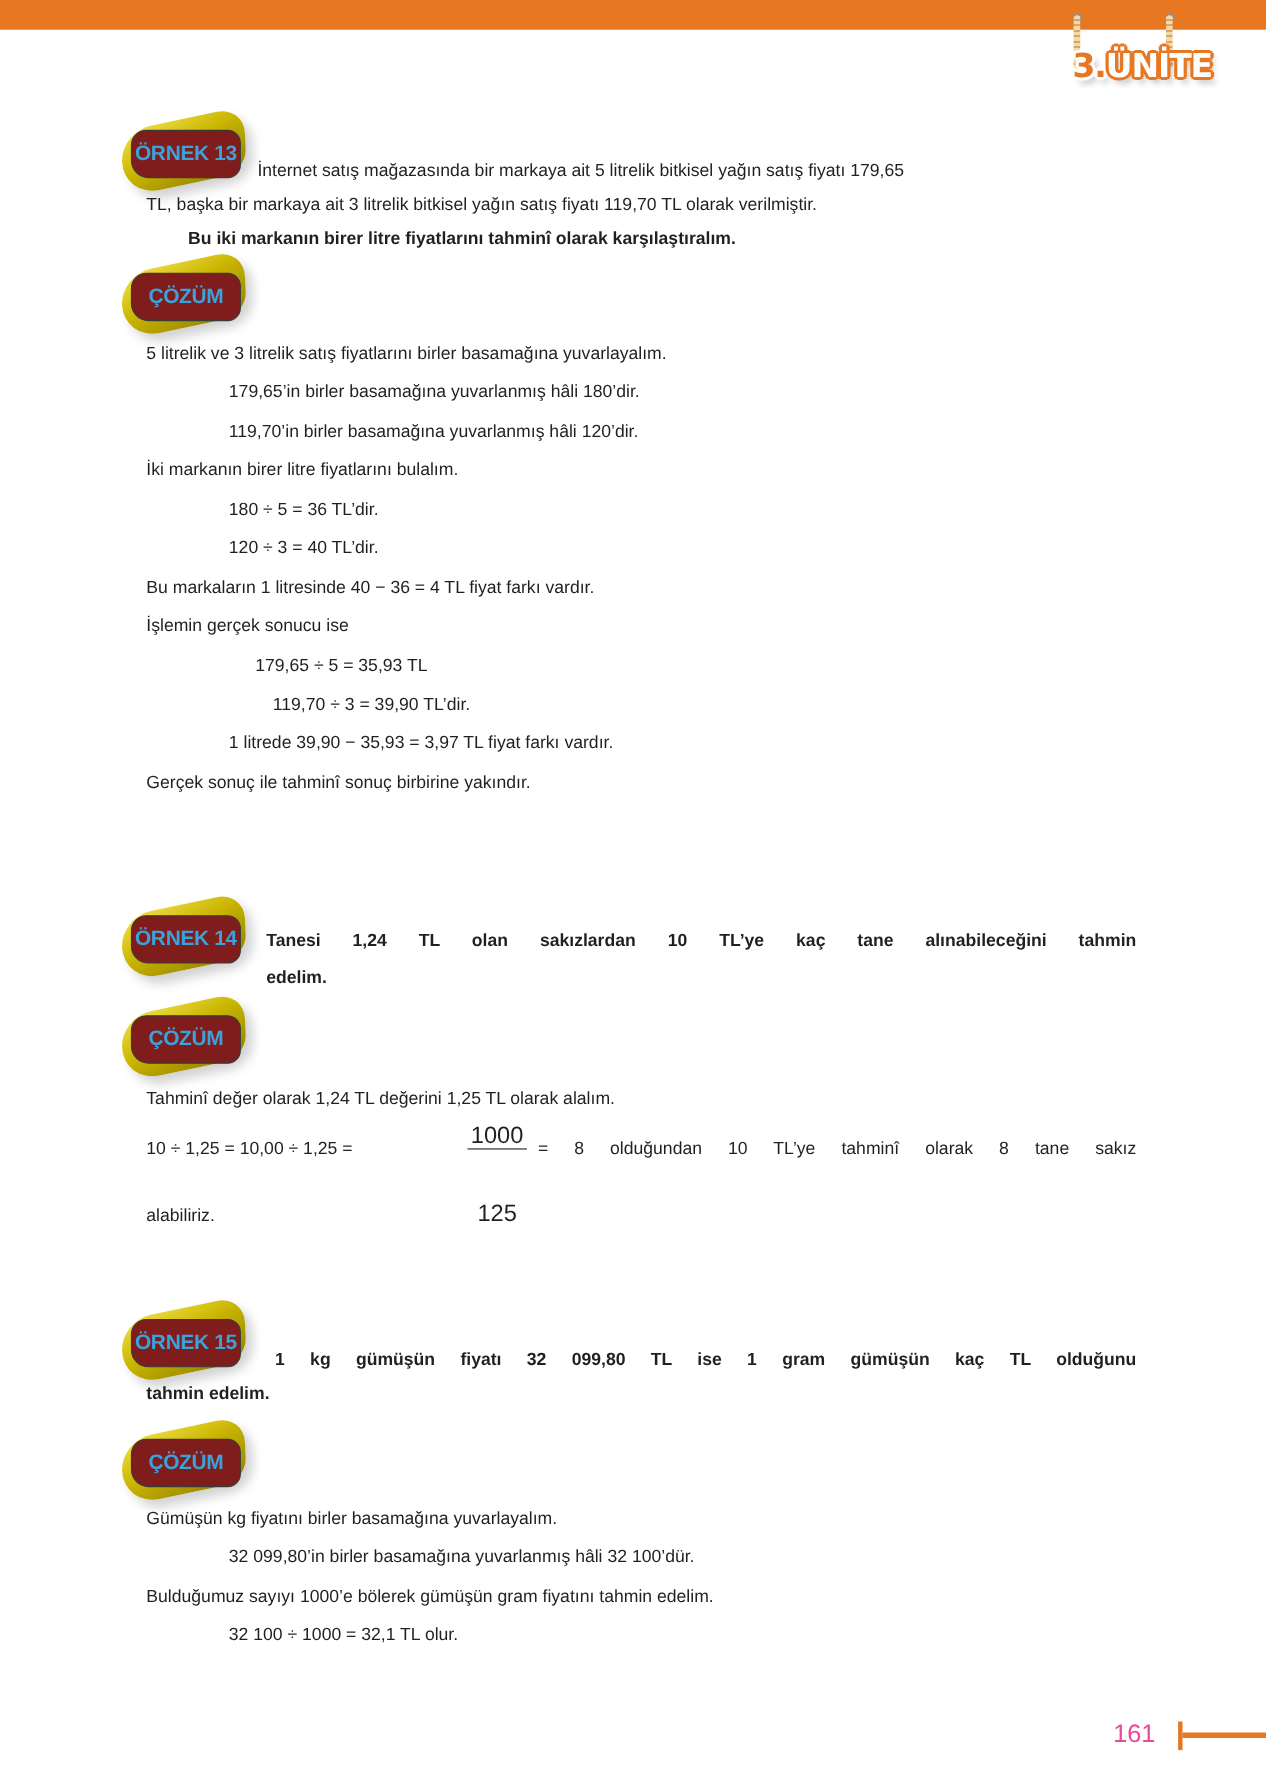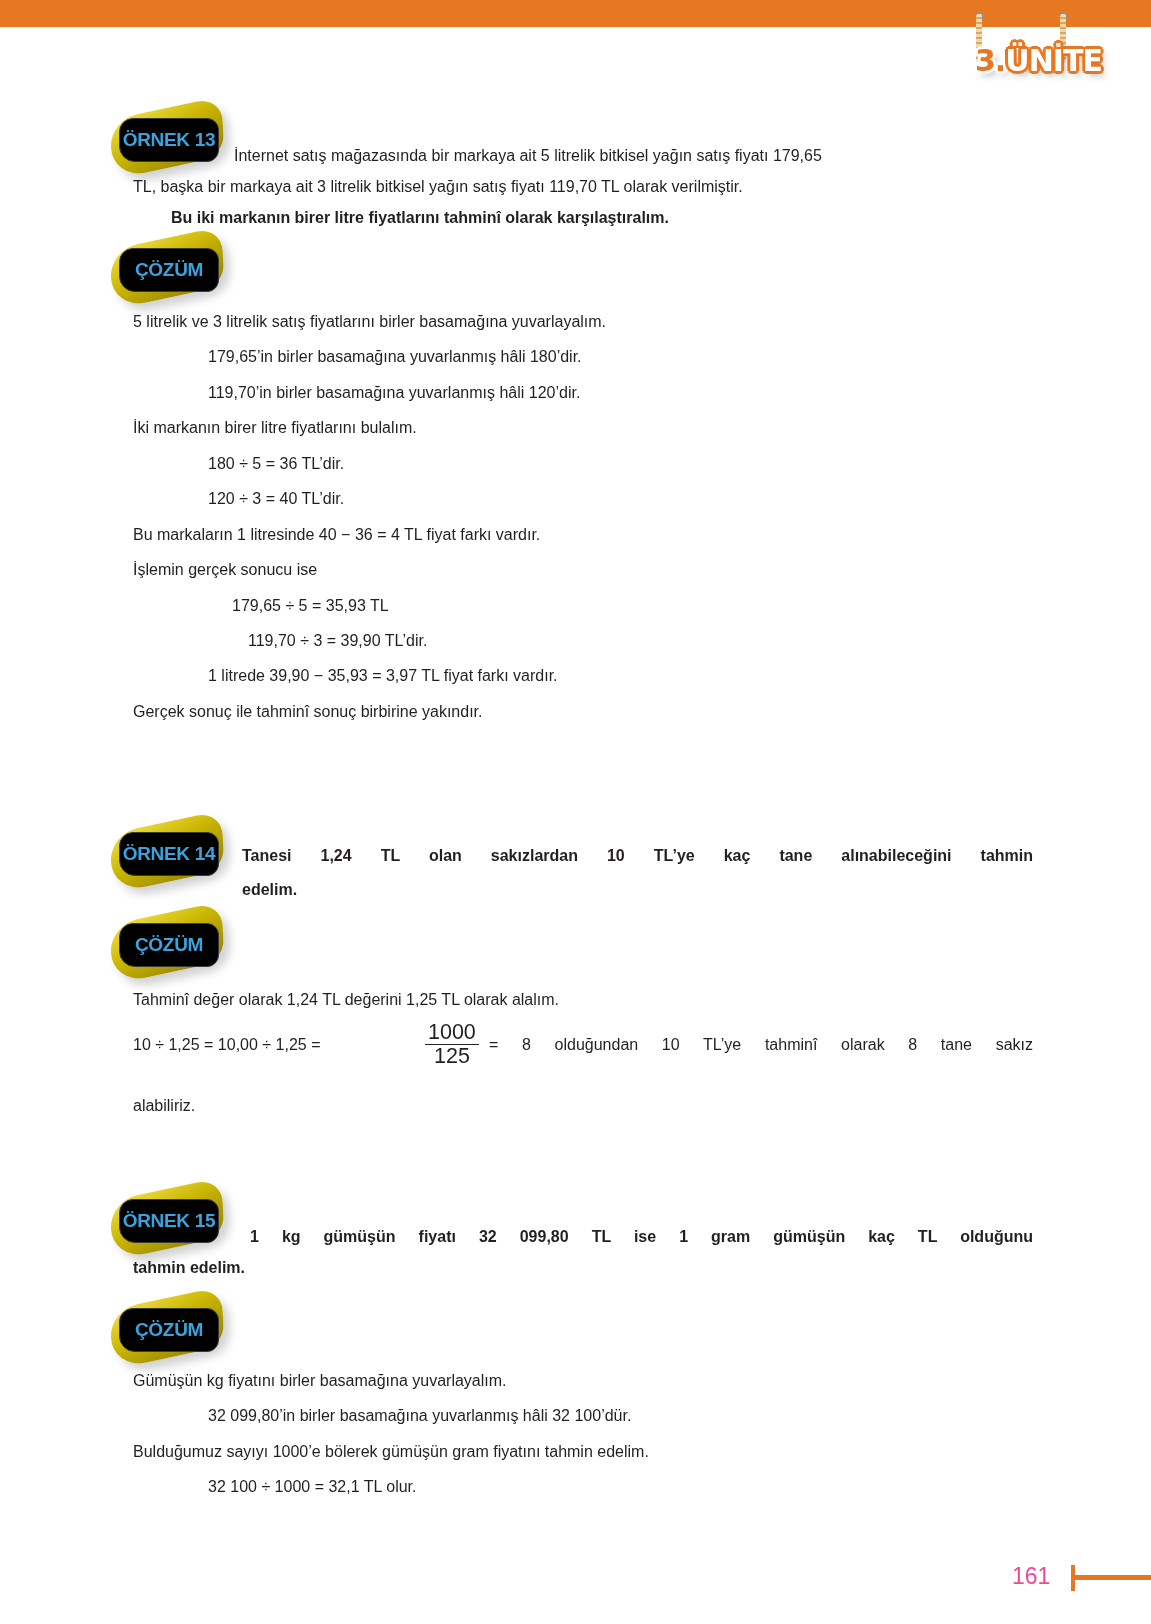--- a/index.html
+++ b/index.html
@@ -24,32 +24,32 @@
 
   .badge { position: absolute; width: 112px; height: 62px; }
   .badge .gold {
     position: absolute; left: 0; top: 0; width: 112px; height: 60px;
     background: linear-gradient(160deg, #f2e34a 0%, #c9b400 45%, #8f7f00 100%);
     border-radius: 34px 30px 26px 40px;
     transform: skewY(-9deg) rotate(-3deg);
     box-shadow: 6px 8px 10px rgba(0,0,0,0.18);
   }
   .badge .pill {
-    position: absolute; left: 8px; top: 10px; width: 100px; height: 44px; background: #000000;
+    position: absolute; left: 8px; top: 10px; width: 100px; height: 44px; background: #7f1d1d;
     border: 1.5px solid #3a3a3a; border-radius: 14px 12px 12px 16px; box-sizing: border-box;
     display: flex; align-items: center; justify-content: center;
   }
   .badge .pill span { color: #3aa3dd; font-weight: bold; font-size: 19px; letter-spacing: -0.3px; }
 
   .txt { position: absolute; font-size: 16px; line-height: 30px; white-space: nowrap; }
   .bold { font-weight: bold; }
   .indent { left: 208px; }
   .l { left: 133px; }
 
-  .frac { position: absolute; display: flex; flex-direction: column; align-items: center; font-size: 21.5px; line-height: 22px; }
+  .frac { position: absolute; display: flex; flex-direction: column; align-items: center; font-size: 21.5px; line-height: 22px; gap: 47px; }
   .frac .num { border-bottom: 1.5px solid #231f20; padding: 0 3px 1px; }
 
   .page-num { position: absolute; left: 1012px; top: 1563px; font-size: 23px; color: #ec4899; }
   .page-tick { position: absolute; left: 1071px; top: 1565px; width: 4px; height: 26px; background: #e87722; }
   .page-line { position: absolute; left: 1075px; top: 1575px; width: 76px; height: 5px; background: #e87722; }
 </style>
 </head>
 <body>
 
 <div class="topbar"></div>

